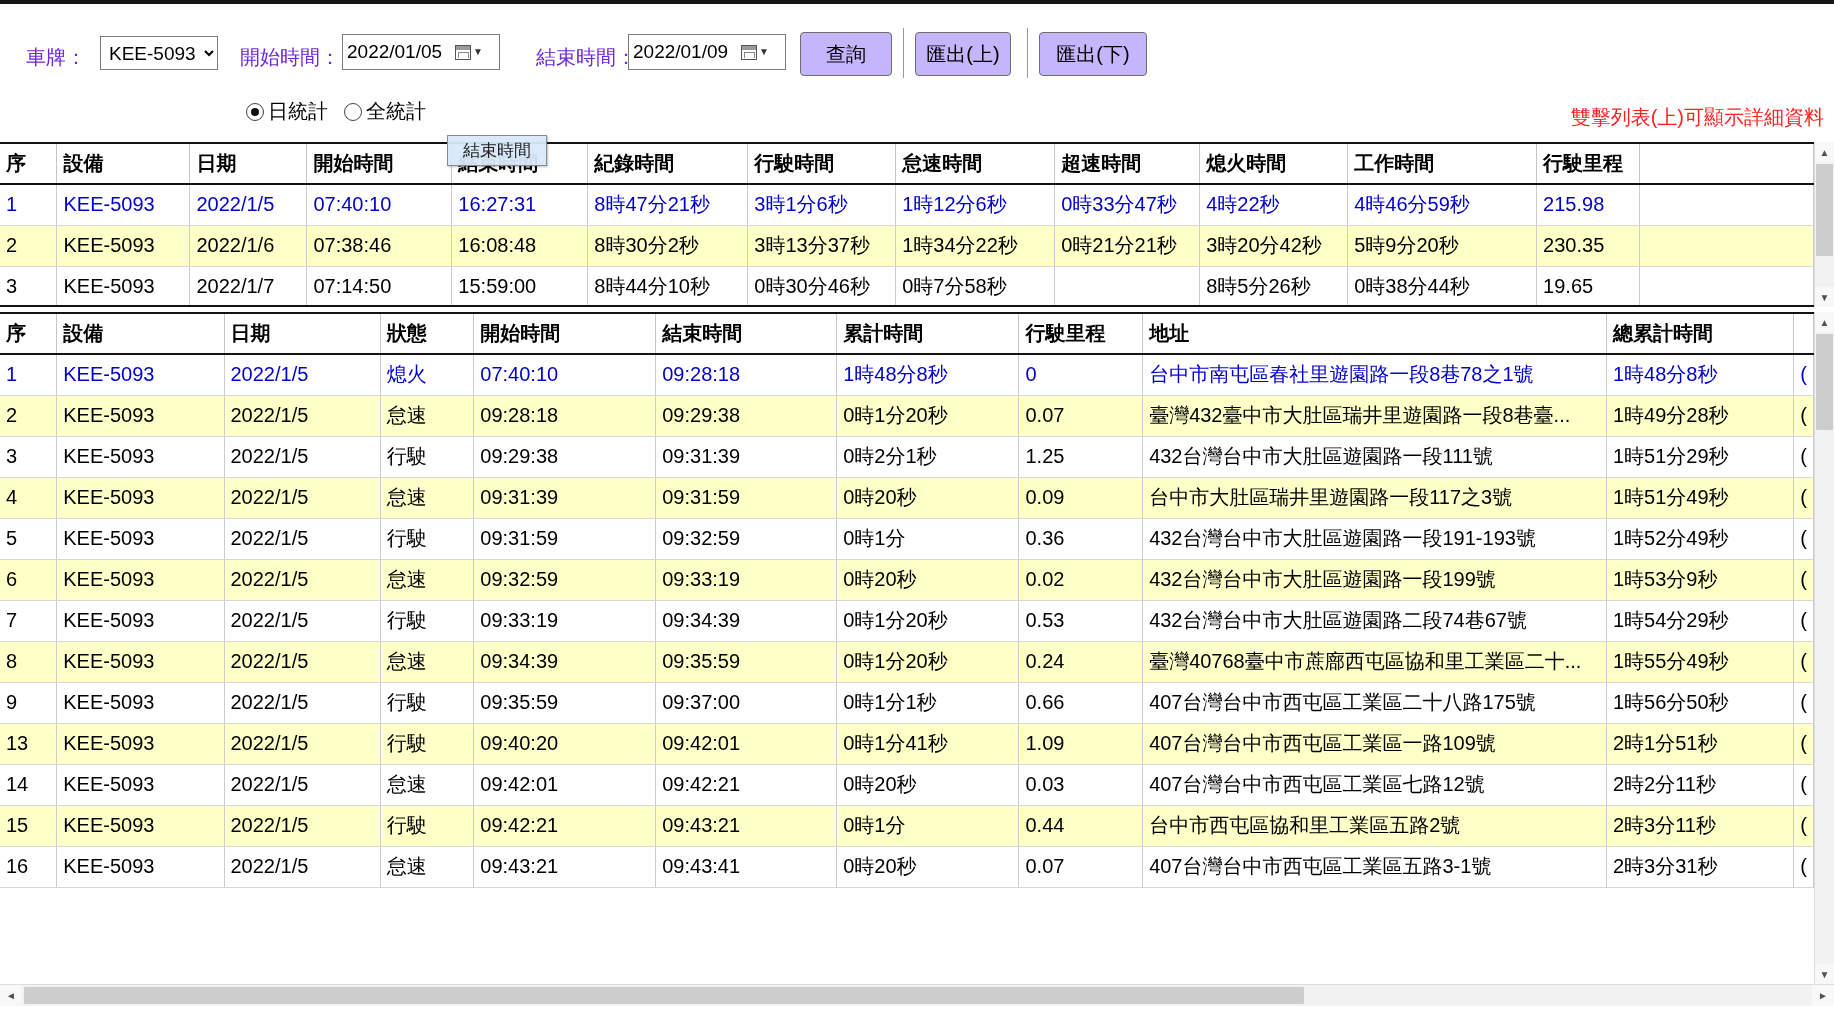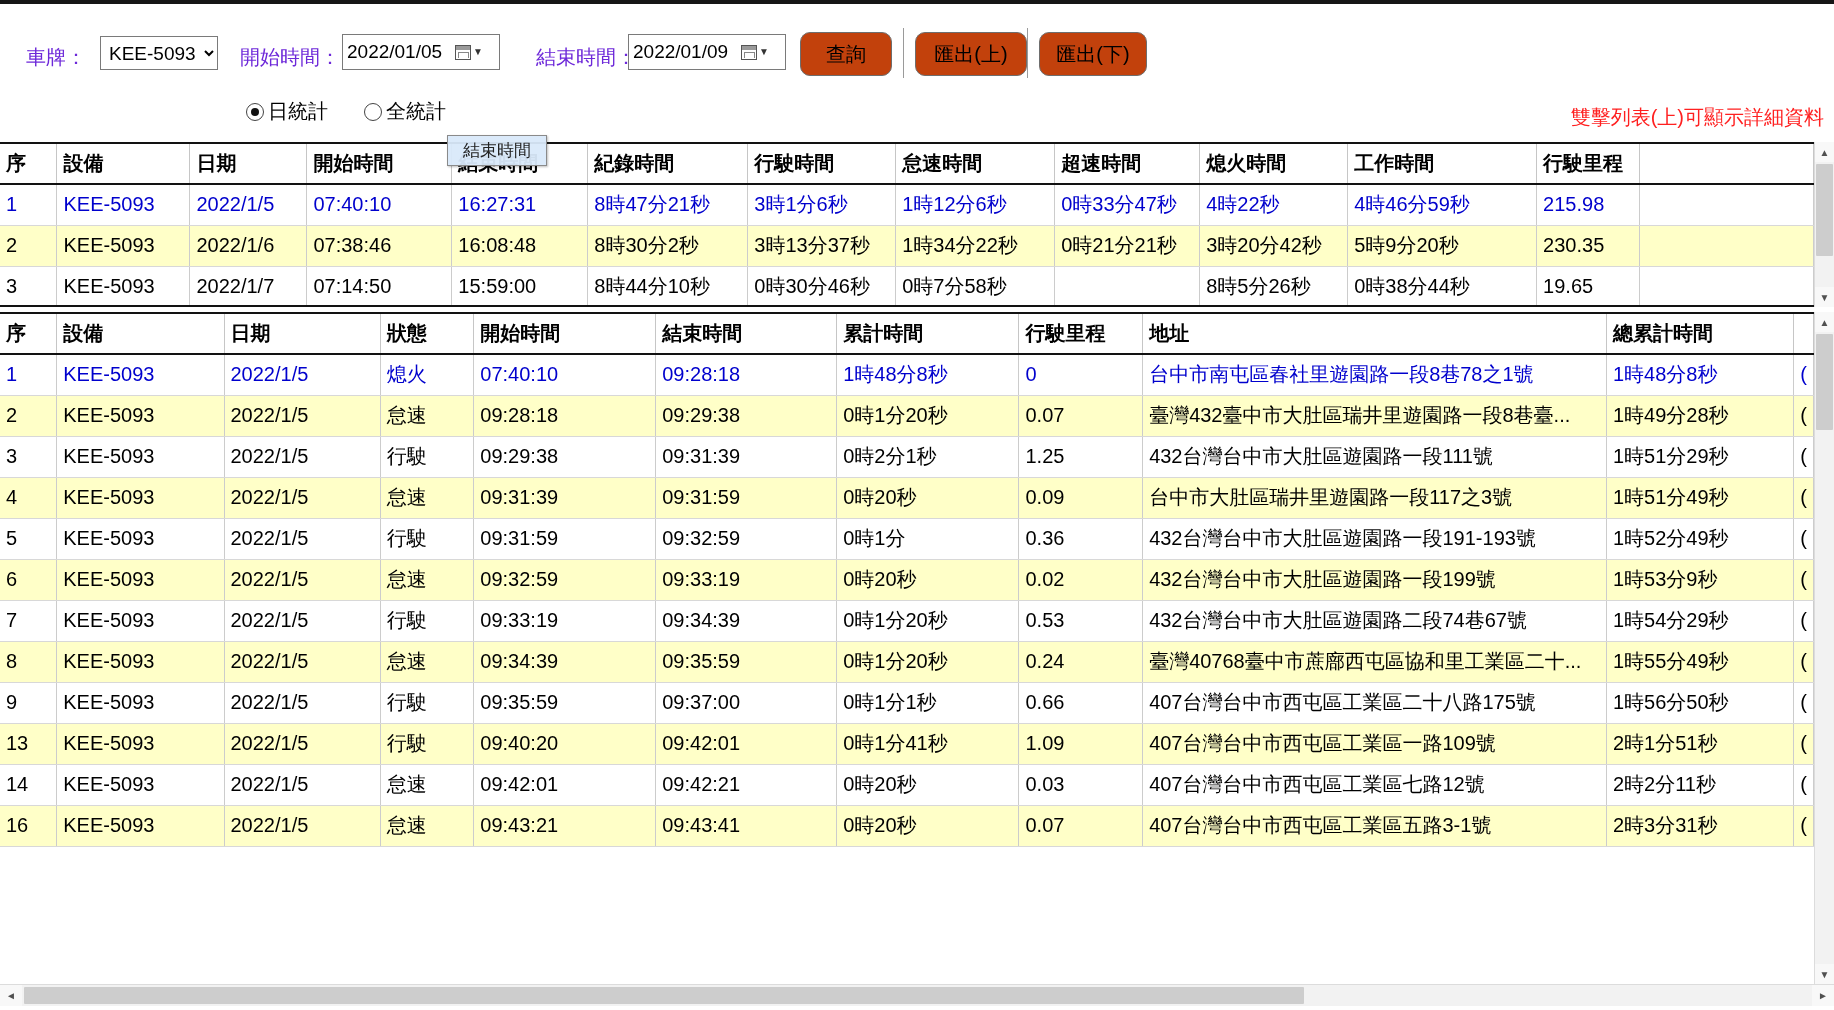--- a/index.html
+++ b/index.html
@@ -13,24 +13,24 @@
   .plate-select{position:absolute;left:100px;top:28px;width:118px;height:34px;font-size:19px;
     font-family:inherit;border:1px solid #7a7a7a;background:#fff;padding:0 4px}
   .datebox{position:absolute;top:26px;height:36px;width:158px;border:1px solid #7a7a7a;background:#fff;
     display:flex;align-items:center;padding:0 4px}
   .datebox input{border:0;outline:0;width:108px;font-size:19px;font-family:inherit;background:transparent}
   .cal-icon{width:16px;height:15px;border:1px solid #555;background:linear-gradient(#9a9a9a 0 4px,#fff 4px);
     margin-right:2px;position:relative}
   .cal-icon:after{content:"";position:absolute;left:2px;top:6px;width:9px;height:5px;
     border-top:1px solid #888;border-left:1px solid #888;border-right:1px solid #888}
   .dd-arrow{font-size:10px;color:#333;line-height:1}
-  .tbtn{position:absolute;top:24px;height:44px;font-size:20px;font-family:inherit;background:#c2410c;
-    border:1px solid #6e6e6e;border-radius:10px;cursor:pointer;color:#000}
+  .tbtn{position:absolute;top:24px;height:44px;font-size:20px;font-family:inherit;background:#c4b5fd;
+    border:1px solid #6e6e6e;border-radius:4px;cursor:pointer;color:#000}
   .tsep{position:absolute;top:20px;height:50px;width:2px;border-left:1px solid #9a9a9a;border-right:1px solid #fff}
-  .radio-row{position:absolute;left:246px;top:90px;display:flex;align-items:center;gap:20px;font-size:20px}
+  .radio-row{position:absolute;left:246px;top:90px;display:flex;align-items:center;gap:0;font-size:20px}
   .radio{appearance:none;-webkit-appearance:none;width:18px;height:18px;border:1px solid #444;border-radius:50%;
     background:#fff;position:relative;margin-right:4px;cursor:pointer;vertical-align:middle}
   .radio:checked:after{content:"";position:absolute;left:4px;top:4px;width:8px;height:8px;border-radius:50%;background:#111}
   .radio-item{display:flex;align-items:center;margin-right:16px}
   .hint{position:absolute;right:10px;top:96px;font-size:20px;white-space:nowrap}
 
   
   .tablewrap{position:absolute;left:0;width:1814px;overflow:hidden;background:#fff;border-top:2px solid #121212}
   #upperWrap{top:138px;height:165px;border-bottom:2px solid #121212}
   #lowerWrap{top:308px;height:672px}
@@ -79,21 +79,21 @@
 
     <span class="tlabel" style="left:536px;top:36px">結束時間：</span>
     <div class="datebox" style="left:628px">
       <input type="text" value="2022/01/09" style="">
       <span class="cal-icon"></span>
       <span class="dd-arrow">▼</span>
     </div>
 
     <button class="tbtn" style="left:800px;width:92px">查詢</button>
     <div class="tsep" style="left:903px"></div>
-    <button class="tbtn" style="left:915px;width:112px">匯出(上)</button>
+    <button class="tbtn" style="left:915px;width:96px">匯出(上)</button>
     <div class="tsep" style="left:1027px"></div>
     <button class="tbtn" style="left:1039px;width:108px">匯出(下)</button>
 
     <div class="radio-row">
       <span class="radio-item">
         <input class="radio" type="radio" name="statmode" id="radioDaily" checked="" style="">
         <label for="radioDaily">日統計</label>
       </span>
       <span class="radio-item">
         <input class="radio" type="radio" name="statmode" id="radioAll" style="">
@@ -358,20 +358,33 @@
             <td>怠速</td>
             <td>09:42:01</td>
             <td>09:42:21</td>
             <td>0時20秒</td>
             <td>0.03</td>
             <td>407台灣台中市西屯區工業區七路12號</td>
             <td>2時2分11秒</td>
             <td>(</td>
           </tr>
           <tr>
+            <td>15</td>
+            <td>KEE-5093</td>
+            <td>2022/1/5</td>
+            <td>行駛</td>
+            <td>09:42:21</td>
+            <td>09:43:21</td>
+            <td>0時1分</td>
+            <td>0.44</td>
+            <td>台中市西屯區協和里工業區五路2號</td>
+            <td>2時3分11秒</td>
+            <td>(</td>
+          </tr>
+          <tr>
             <td>16</td>
             <td>KEE-5093</td>
             <td>2022/1/5</td>
             <td>怠速</td>
             <td>09:43:21</td>
             <td>09:43:41</td>
             <td>0時20秒</td>
             <td>0.07</td>
             <td>407台灣台中市西屯區工業區五路3-1號</td>
             <td>2時3分31秒</td>

